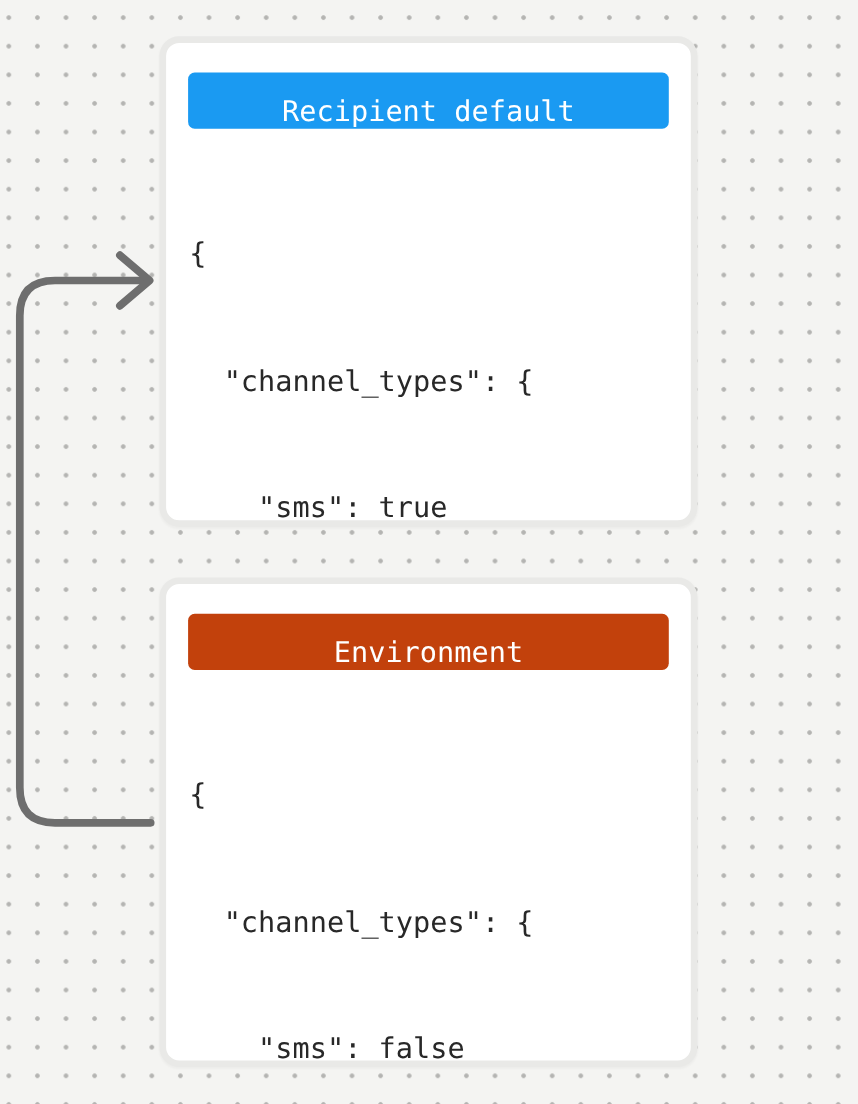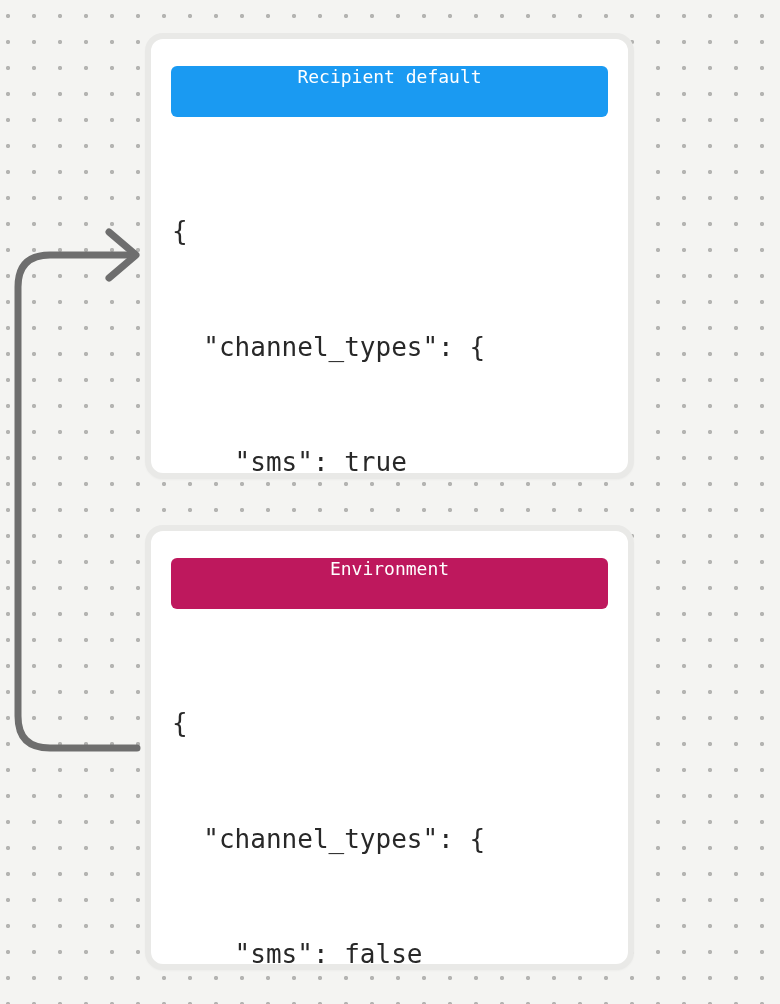--- a/index.html
+++ b/index.html
@@ -22,24 +22,24 @@
     border-radius: 18px;
     box-shadow: 0 1px 2px rgba(0,0,0,0.03);
   }
   .card-top { top: 33px; height: 446px; }
   .card-bottom { top: 525px; height: 445px; }
   .card-header {
     margin: 27px 20px 0 20px;
     height: 51px;
     border-radius: 6px;
     display: flex;
-    align-items: flex-start;
+    align-items: flex-end;
     justify-content: center;
     color: #ffffff;
-    font-size: 18px;
+    font-size: 26px;
     letter-spacing: 0;
   }
   .code {
     margin: 18px 0 0 21px;
     font-size: 26px;
     line-height: 38.5px;
     white-space: pre;
     color: #282828;
   }
   .code-line { height: 38.5px; }
@@ -69,21 +69,21 @@
     <div class="code-line">    "sms": true</div>
     <div class="code-line">  },</div>
     <div class="code-line em">  "categories": {</div>
     <div class="code-line em">    "collaboration": true</div>
     <div class="code-line em">  }</div>
     
   </div>
 </div>
 
 <div class="card card-bottom">
-  <div class="card-header" style="background: #be185d;">
+  <div class="card-header" style="background: #c2410c;">
     <span>Environment</span>
   </div>
   <div class="code">
     <div class="code-line">{</div>
     <div class="code-line">  "channel_types": {</div>
     <div class="code-line">    "sms": false</div>
     
     
     
     

